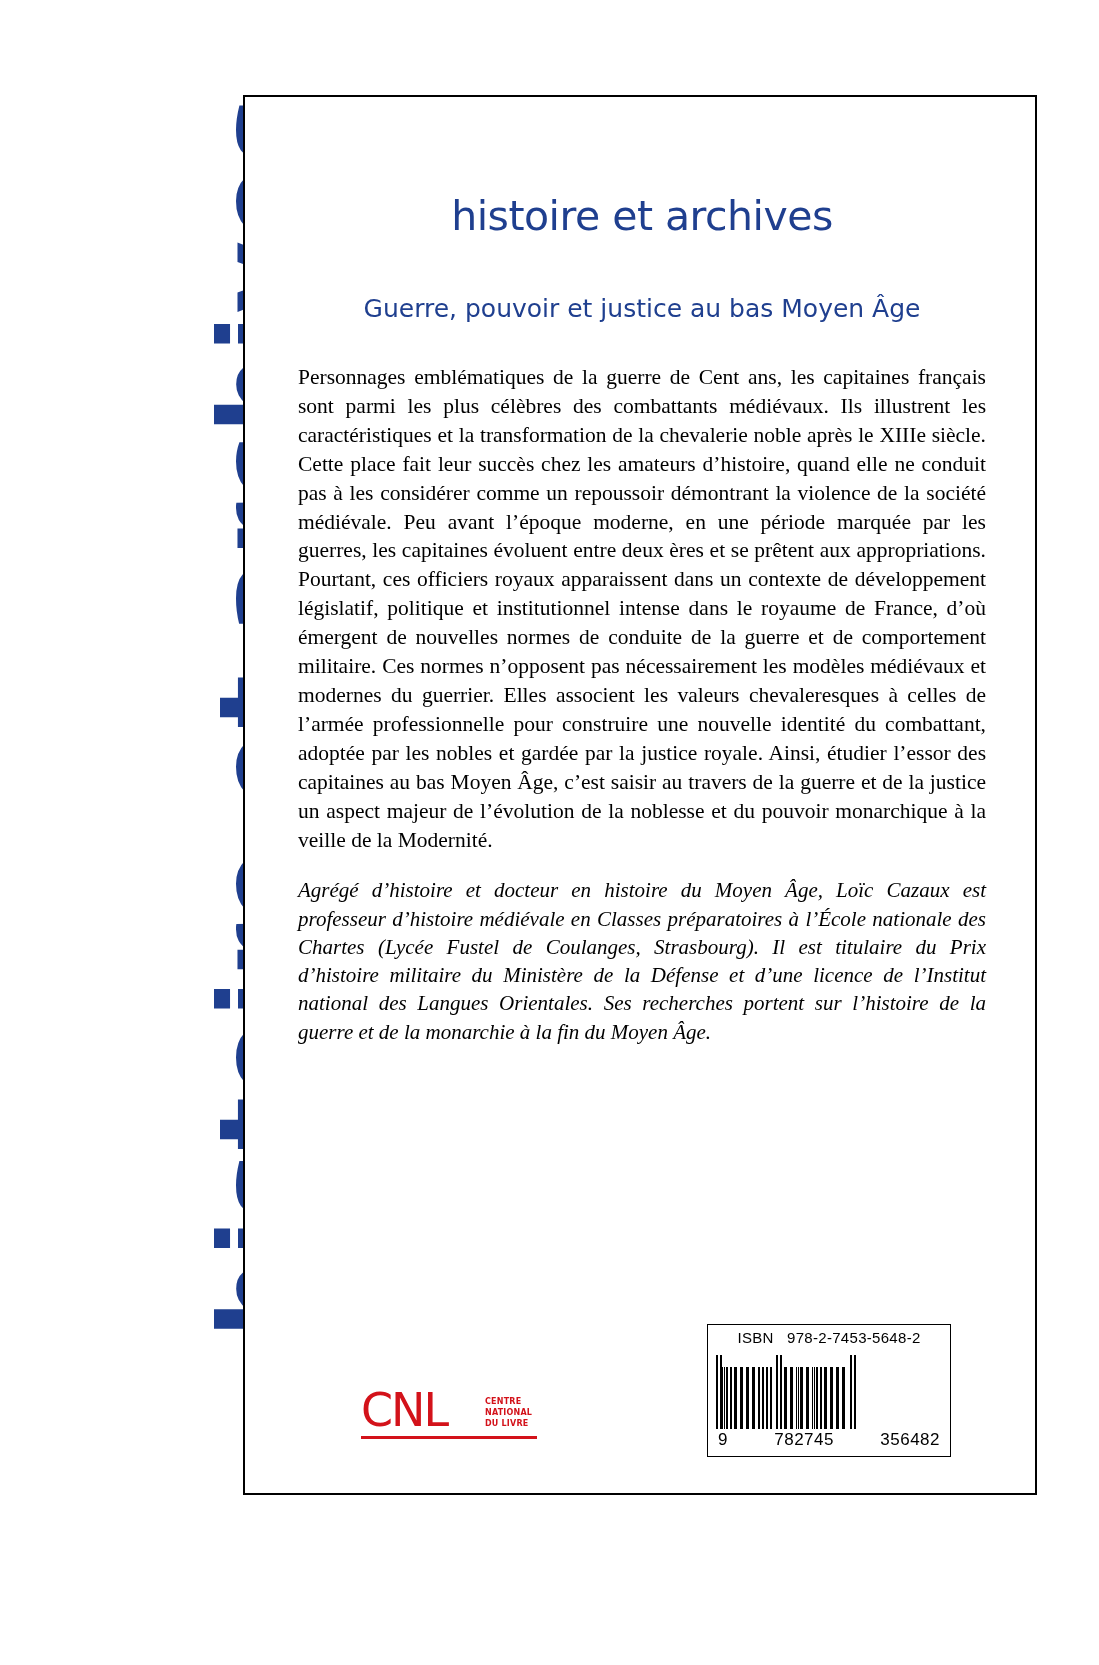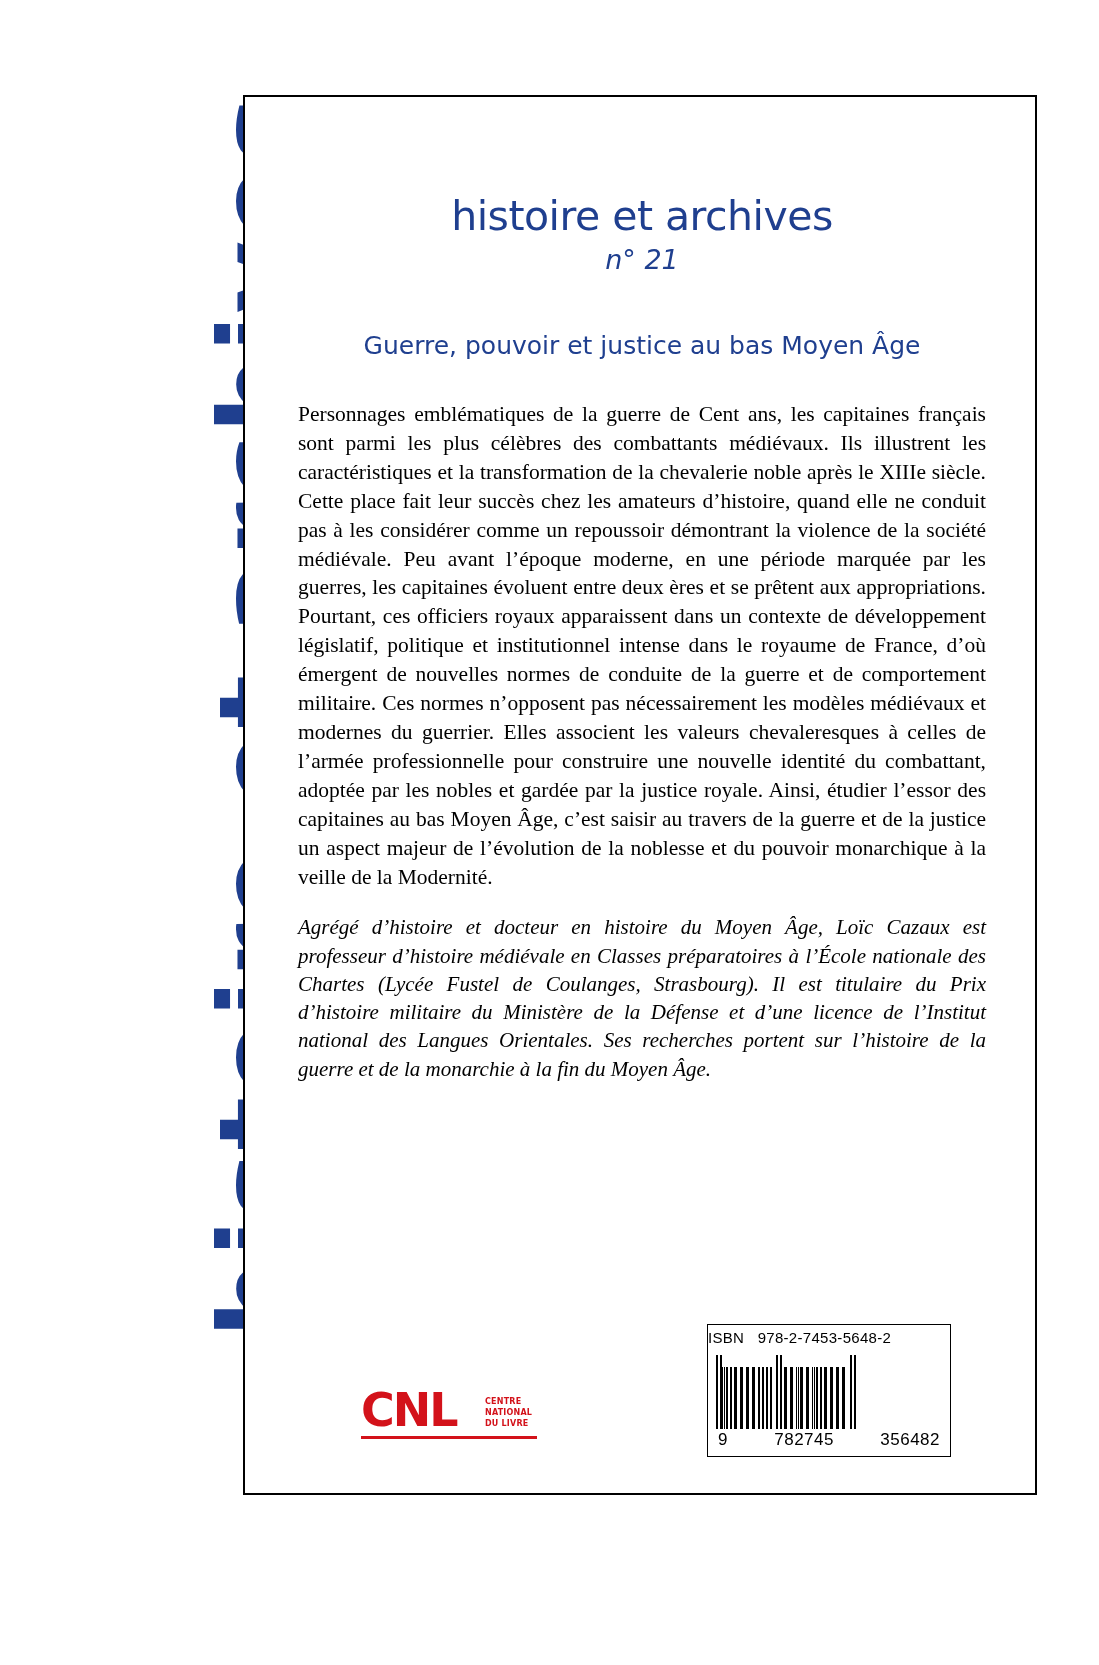--- a/index.html
+++ b/index.html
@@ -137,21 +137,21 @@
     left: 10px;
     bottom: 12px;
     width: 180px;
     height: 62px;
   }
   .cnl-mark {
     position: absolute;
     left: 0;
     top: 4px;
     font-family: "DejaVu Sans", sans-serif;
-    font-weight: 700;
+    font-weight: 400;
     font-size: 46px;
     color: #d3121a;
     letter-spacing: -2px;
     line-height: 1;
   }
   .cnl-words {
     position: absolute;
     left: 124px;
     top: 14px;
     font-family: "DejaVu Sans", sans-serif;
@@ -174,20 +174,21 @@
     position: absolute;
     right: 0;
     bottom: 0;
     width: 244px;
   }
   .isbn-line {
     border: 1.5px solid #000;
     border-bottom: none;
     font-family: "Liberation Sans", sans-serif;
     font-size: 15px;
+    text-align: center;
     padding: 4px 0 3px;
     letter-spacing: 0.3px;
   }
   .bars {
     border: 1.5px solid #000;
     border-top: none;
     padding: 6px 8px 2px 8px;
     background: #fff;
   }
   .bars-inner {
@@ -213,21 +214,20 @@
 
 <div class="spine">
   <div class="spine-text">histoire et archives</div>
 </div>
 
 <div class="cover">
   <div class="inner">
 
     <div class="series-block">
       <div class="series-title">histoire et archives</div>
-      <div class="series-number">n° 21</div>
     </div>
 
 
     <div class="book-title">
     </div>
 
     <div class="subtitle">Guerre, pouvoir et justice au bas Moyen Âge</div>
 
     <div class="blurb">Personnages emblématiques de la guerre de Cent ans, les capitaines français sont parmi les plus célèbres des combattants médiévaux. Ils illustrent les caractéristiques et la transformation de la chevalerie noble après le XIIIe siècle. Cette place fait leur succès chez les amateurs d’histoire, quand elle ne conduit pas à les considérer comme un repoussoir démontrant la violence de la société médiévale. Peu avant l’époque moderne, en une période marquée par les guerres, les capitaines évoluent entre deux ères et se prêtent aux appropriations. Pourtant, ces officiers royaux apparaissent dans un contexte de développement législatif, politique et institutionnel intense dans le royaume de France, d’où émergent de nouvelles normes de conduite de la guerre et de comportement militaire. Ces normes n’opposent pas nécessairement les modèles médiévaux et modernes du guerrier. Elles associent les valeurs chevaleresques à celles de l’armée professionnelle pour construire une nouvelle identité du combattant, adoptée par les nobles et gardée par la justice royale. Ainsi, étudier l’essor des capitaines au bas Moyen Âge, c’est saisir au travers de la guerre et de la justice un aspect majeur de l’évolution de la noblesse et du pouvoir monarchique à la veille de la Modernité.</div>
 

